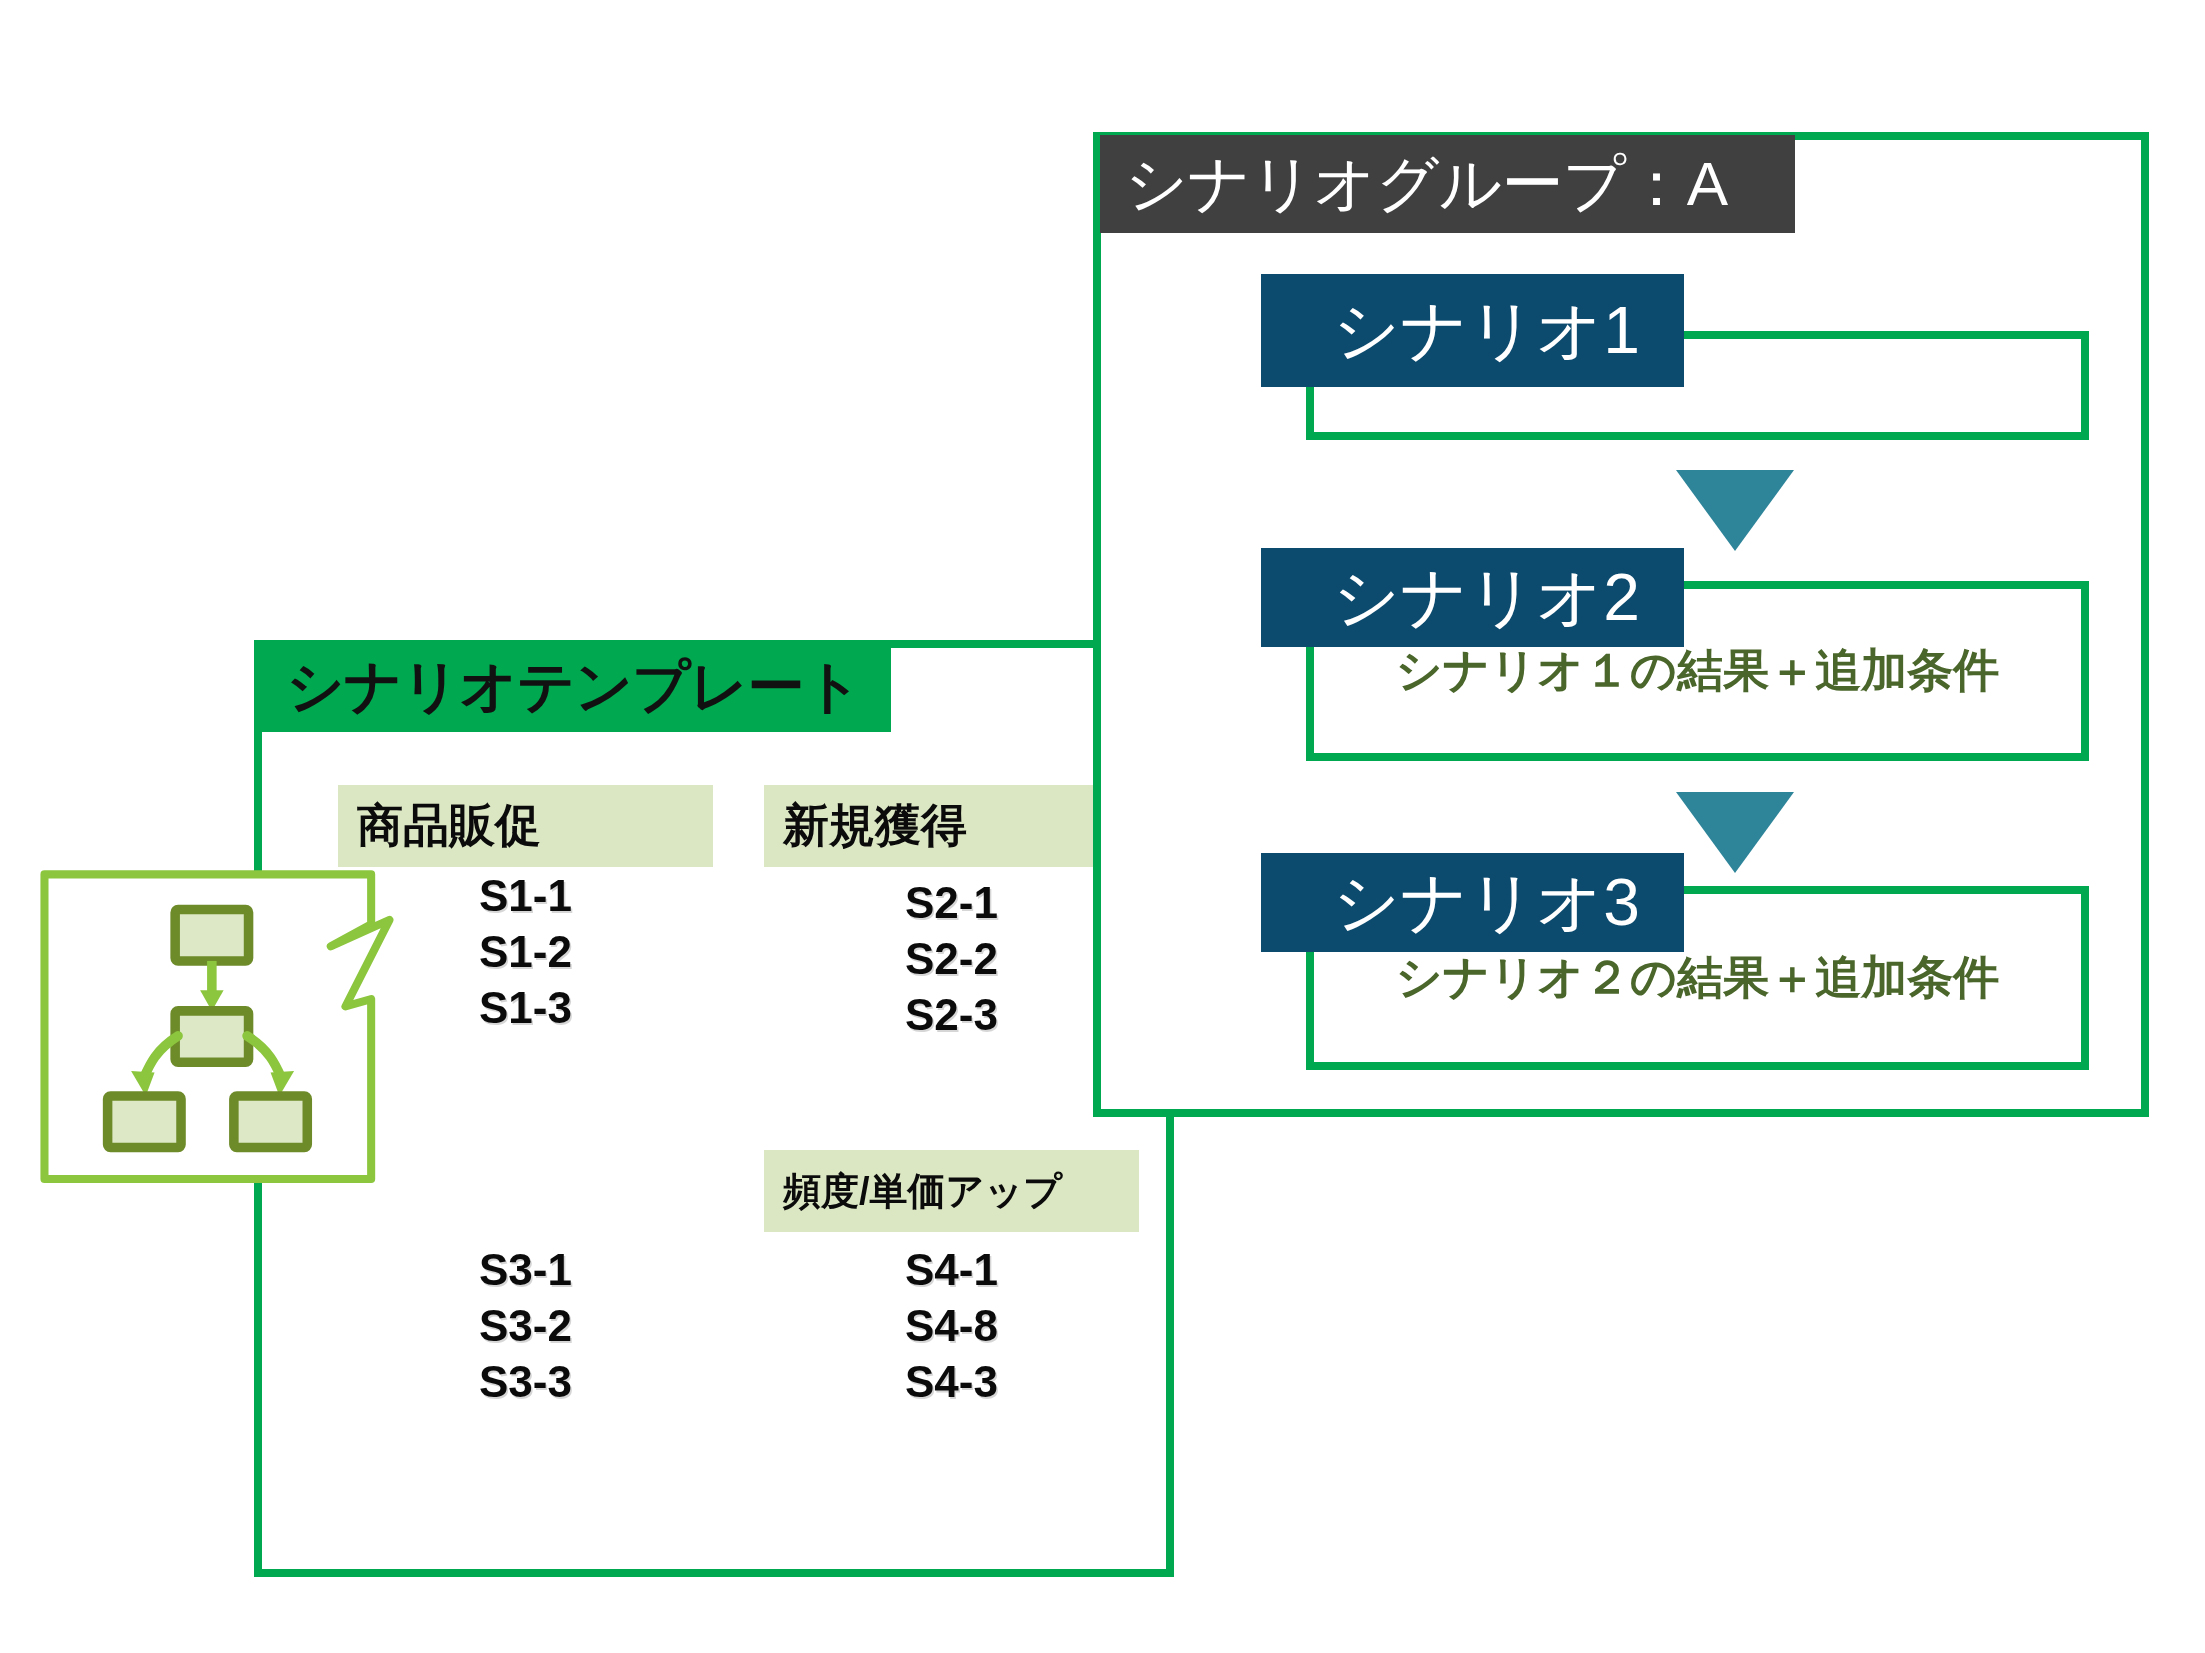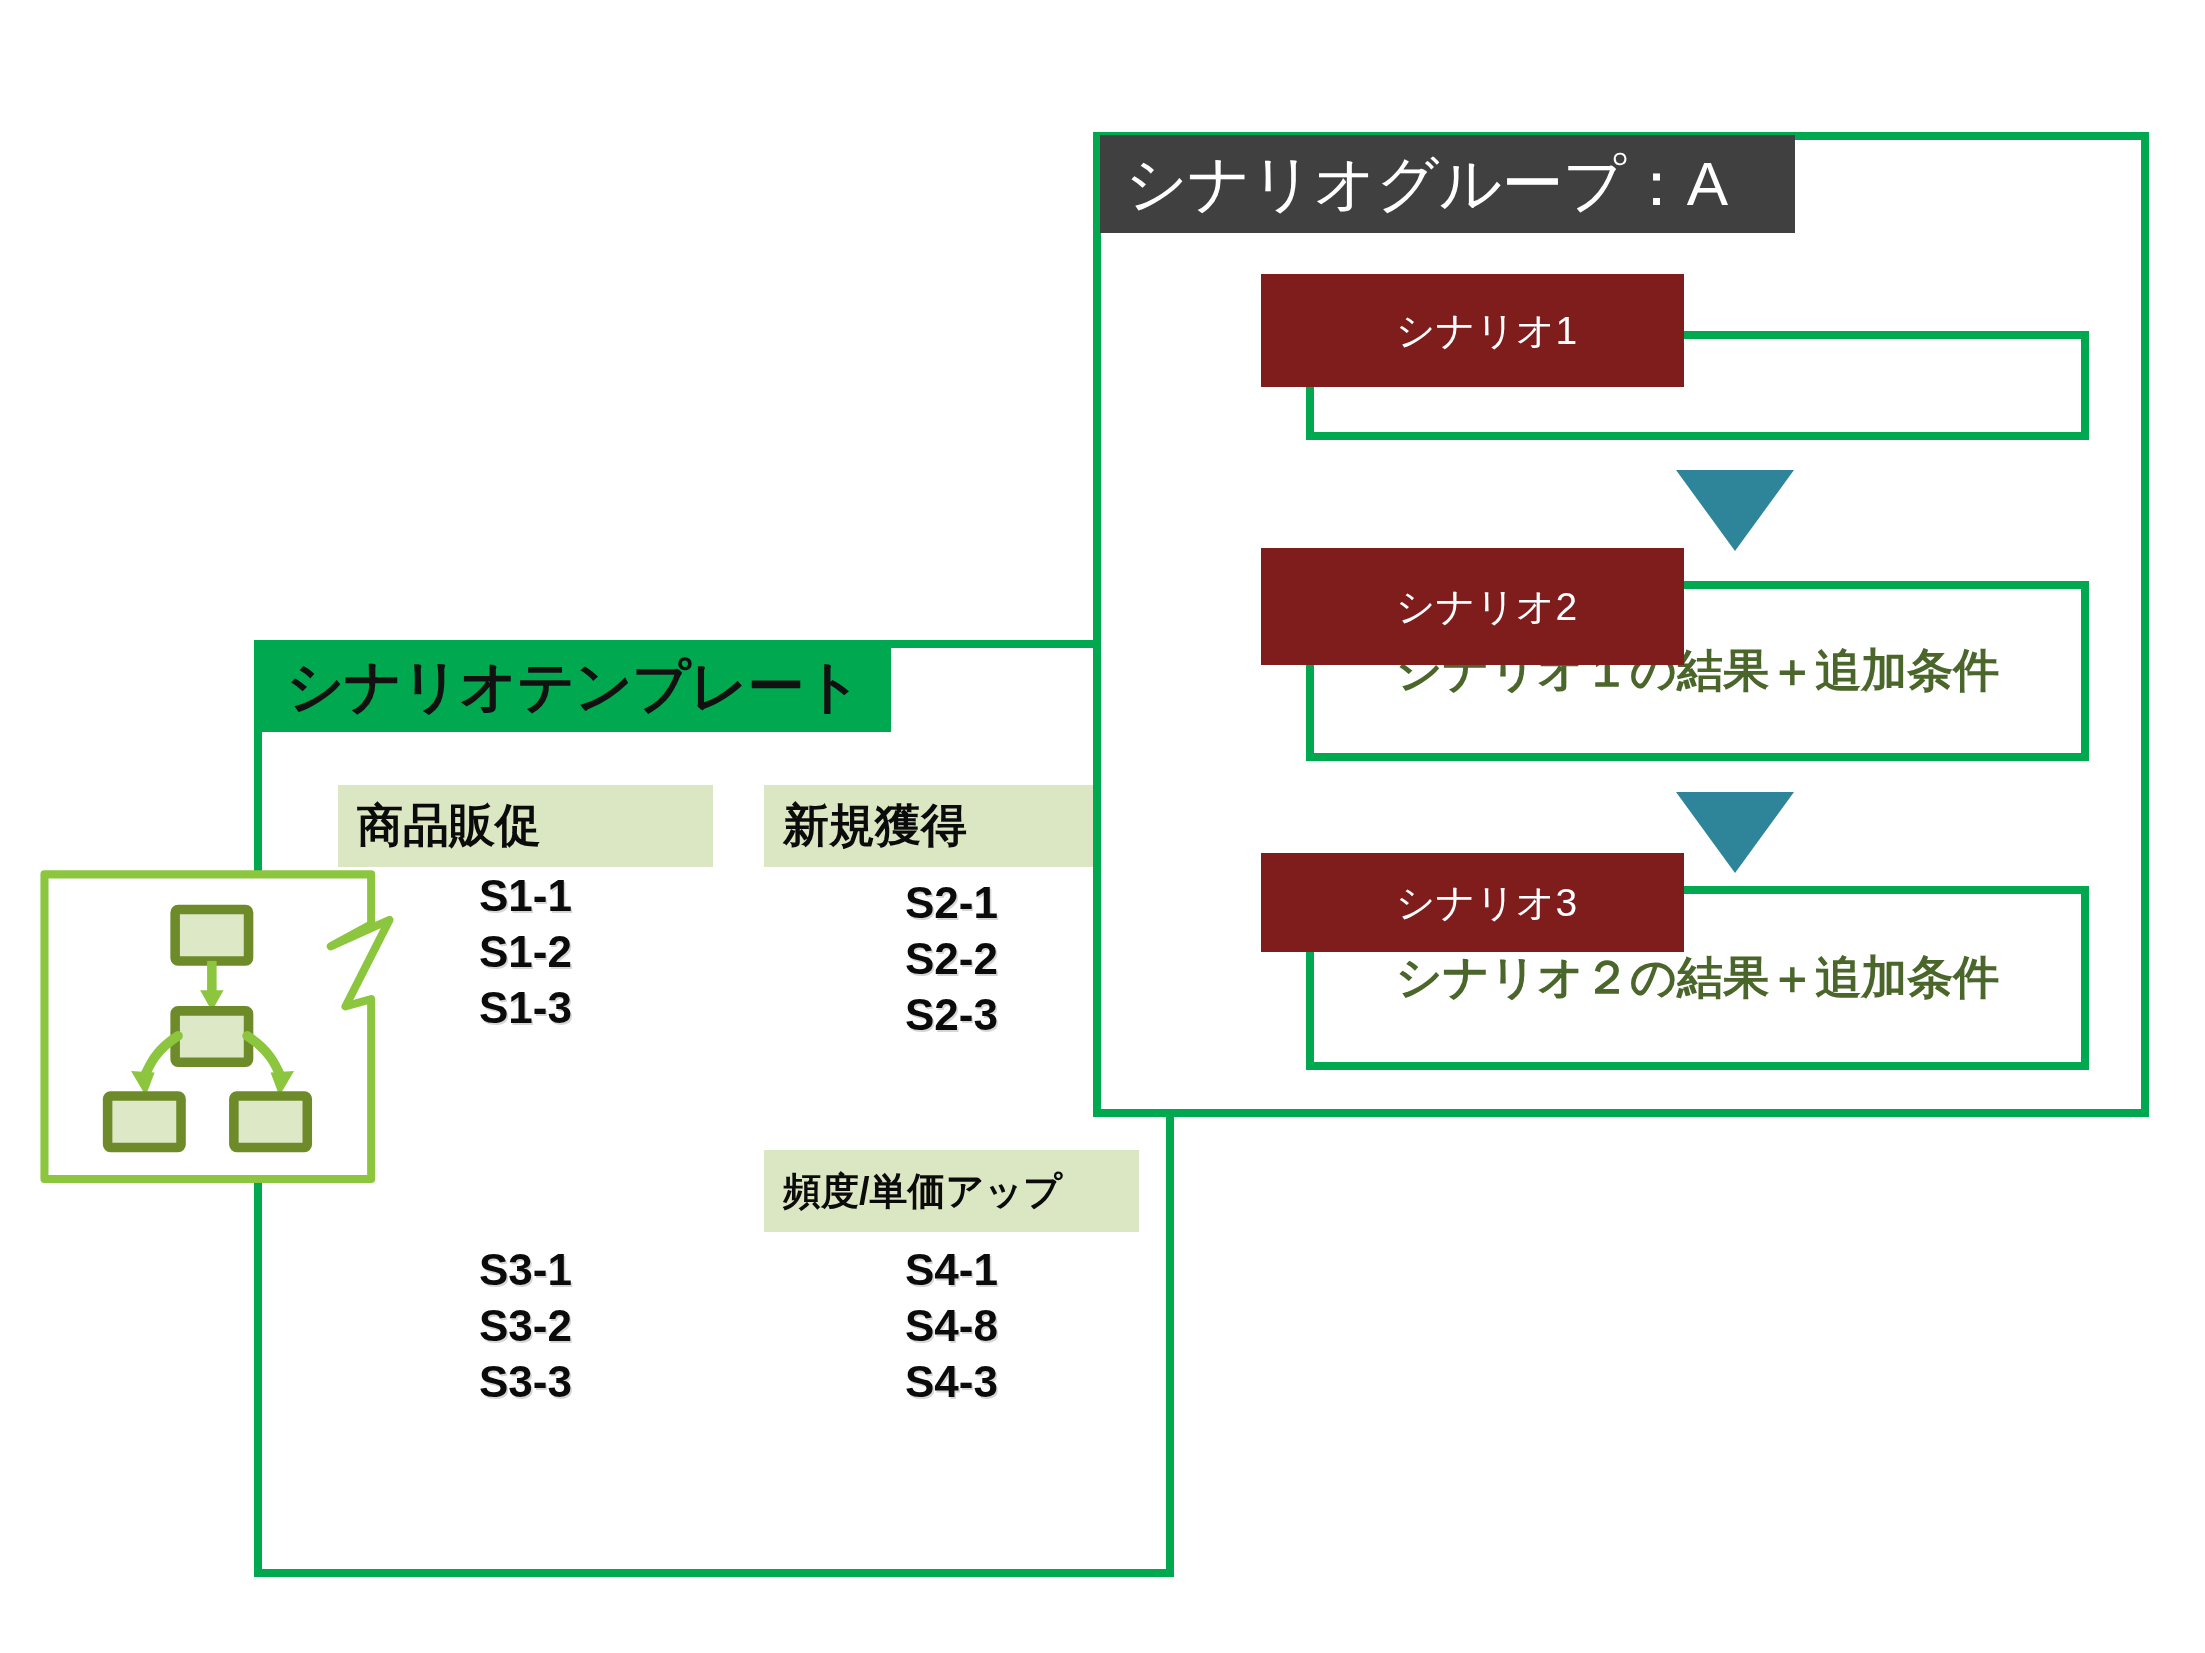--- a/index.html
+++ b/index.html
@@ -61,23 +61,23 @@
   }
   .scenario-body-text {
     color: #4A662A;
     font-size: 46px;
     font-weight: bold;
     letter-spacing: 0px;
     white-space: nowrap;
     text-shadow: 1.5px 1.5px 0 rgba(255,255,255,0.35);
   }
   .scenario-tab {
-    background: #7f1d1d;
+    background: #0c4a6e;
     color: #ffffff;
-    font-size: 39px;
+    font-size: 66px;
     font-weight: 400;
     display: flex;
     align-items: center;
     justify-content: center;
     letter-spacing: 0px;
     white-space: nowrap;
     z-index: 34;
     padding-left: 28px;
   }
 
@@ -232,21 +232,21 @@
     </div>
     <div class="abs scenario-tab" style="left:1261px; top:274px; width:423px; height:113px;">シナリオ1</div>
   </div>
 
   <div class="abs flow-arrow" style="left:1676px; top:470px;"></div>
 
   <div class="abs scenario-card">
     <div class="abs scenario-body" style="left:1306px; top:581px; width:783px; height:180px;">
       <span class="scenario-body-text">シナリオ１の結果＋追加条件</span>
     </div>
-    <div class="abs scenario-tab" style="left:1261px; top:548px; width:423px; height:117px;">シナリオ2</div>
+    <div class="abs scenario-tab" style="left:1261px; top:548px; width:423px; height:99px;">シナリオ2</div>
   </div>
 
   <div class="abs flow-arrow" style="left:1676px; top:792px;"></div>
 
   <div class="abs scenario-card">
     <div class="abs scenario-body" style="left:1306px; top:886px; width:783px; height:184px;">
       <span class="scenario-body-text">シナリオ２の結果＋追加条件</span>
     </div>
     <div class="abs scenario-tab" style="left:1261px; top:853px; width:423px; height:99px;">シナリオ3</div>
   </div>

